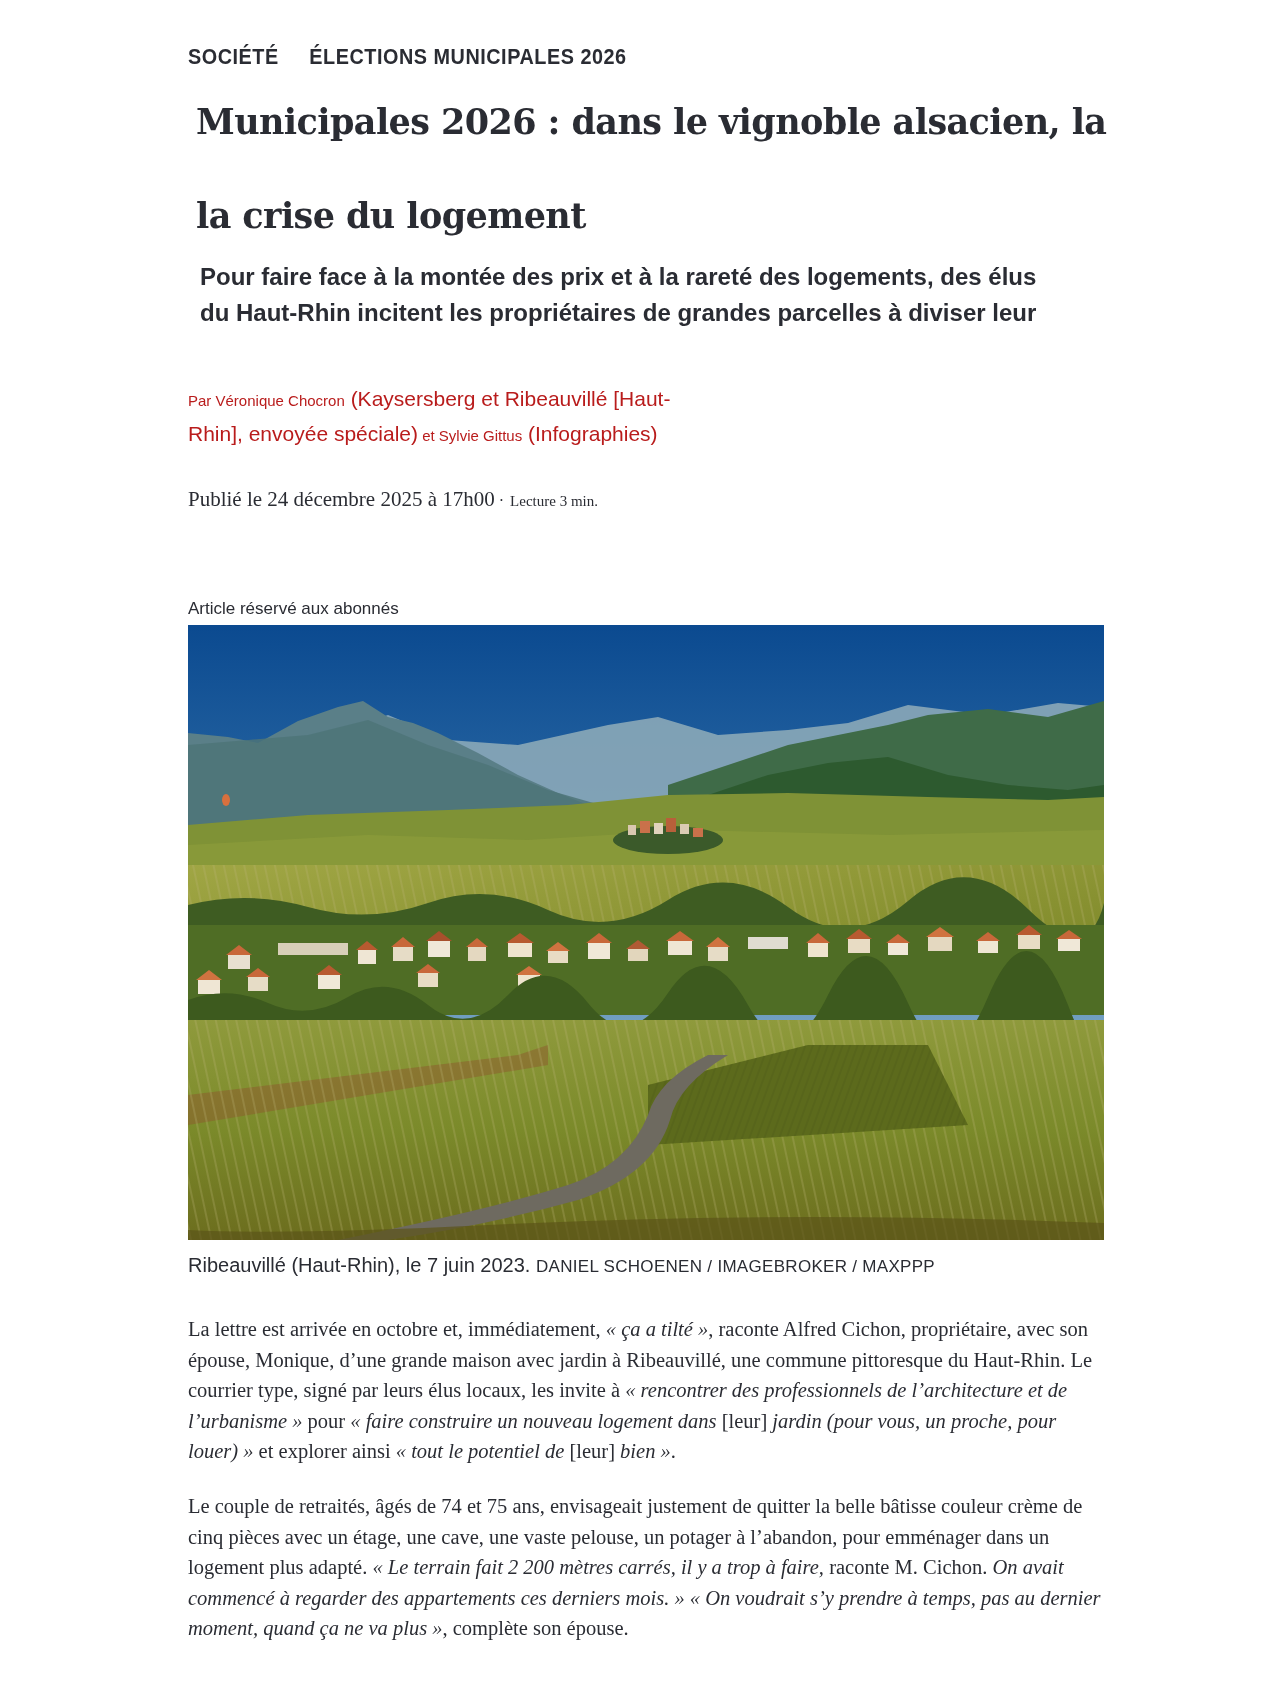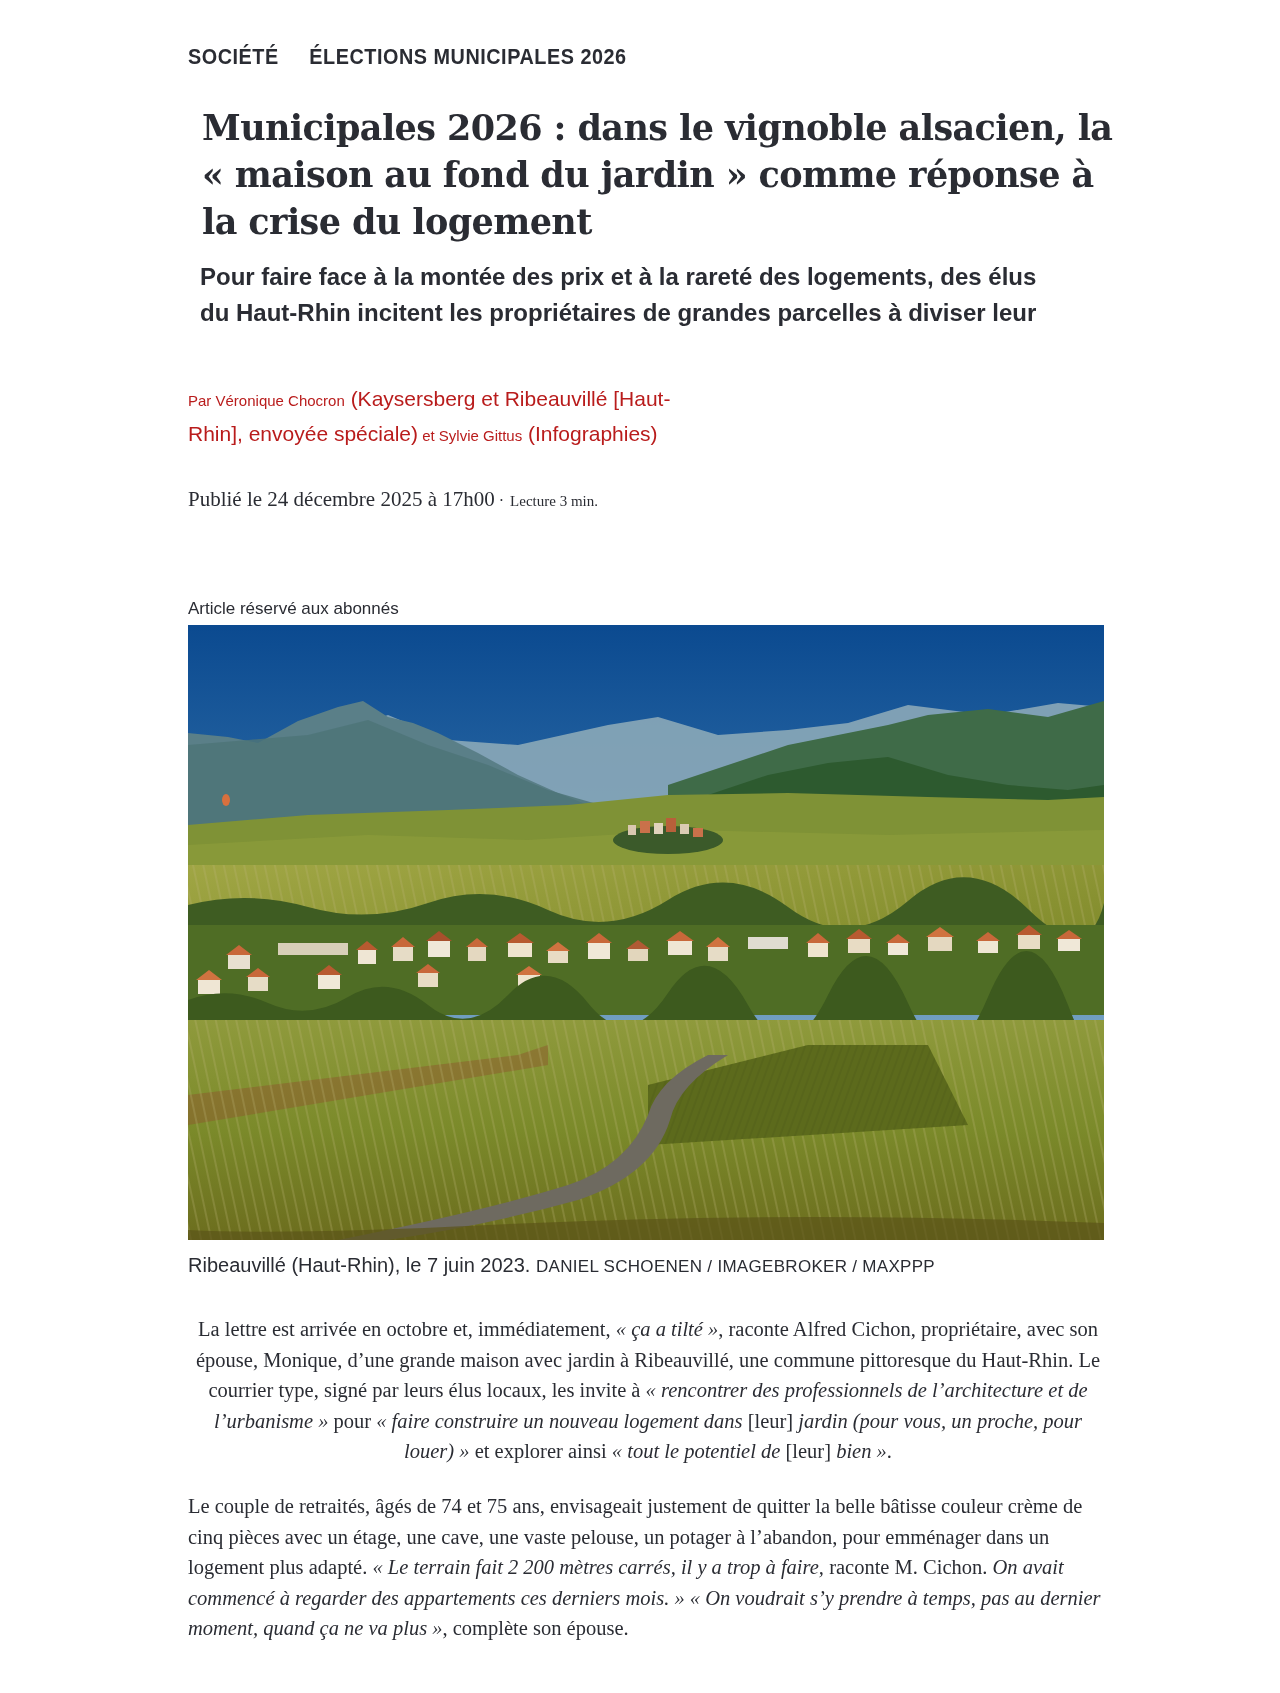--- a/index.html
+++ b/index.html
@@ -2,56 +2,56 @@
 <html><head>
   <meta charset="utf-8">
   <style>
     html, body { margin: 0; padding: 0; background: #ffffff; }
     body { width: 1280px; height: 1693px; position: relative; overflow: hidden; color: #2a2c33; }
     .col { position: absolute; left: 188px; width: 920px; }
 
     .kicker { top: 44px; display: flex; gap: 34px; font-family: "Liberation Sans", sans-serif; font-weight: bold; font-size: 22px; letter-spacing: 0.6px; color: #2a2c33; transform: scaleX(0.9); transform-origin: left; }
     .kicker span { white-space: nowrap; }
 
-    .title { top: 90px; margin: 14px; font-family: "DejaVu Serif", serif; font-weight: bold; font-size: 35px; line-height: 47px; color: #2a2c33; letter-spacing: -0.6px; }
+    .title { top: 90px; margin: 8px; font-family: "DejaVu Serif", serif; font-weight: bold; font-size: 35px; line-height: 47px; color: #2a2c33; letter-spacing: -0.6px; }
 
     .lede { top: 247px; margin: 12px; font-family: "Liberation Sans", sans-serif; font-weight: bold; font-size: 24px; line-height: 36px; color: #2a2c33; }
 
     .byline { top: 382px; width: 500px; font-family: "Liberation Sans", sans-serif; font-size: 21px; line-height: 33px; color: #b91c1c; }
     .byline .sm { font-size: 15px; }
     .byline .lg { font-size: 21px; }
 
     .pubdate { top: 484px; font-family: Liberation Serif, serif; font-size: 21px; line-height: 30px; color: #2a2c33; }
     .pubdate .sep { font-size: 16px; margin: 0 6px 0 4px; }
     .pubdate .read { font-size: 15px; }
 
     .premium { top: 599px; font-family: "Liberation Sans", sans-serif; font-size: 17px; color: #2a2c33; }
 
     .photo { position: absolute; left: 188px; top: 625px; width: 916px; height: 615px; overflow: hidden; }
     .photo svg { display: block; }
 
     .caption { top: 1254px; font-family: "Liberation Sans", sans-serif; font-size: 20px; color: #2a2c33; white-space: nowrap; }
     .caption .credit { font-size: 17px; letter-spacing: 0.3px; }
 
     .body p { margin: 0; font-family: "Liberation Serif", serif; font-size: 20.5px; line-height: 30.5px; color: #2a2c33; }
-    .p1 { top: 1314px; text-align: center; }
+    .p1 { top: 1314px; }
     .p2 { top: 1491px; }
     em { font-style: italic; }
   </style>
 </head>
 <body>
 
 <div class="col kicker">
   <span>SOCIÉTÉ</span>
   <span>ÉLECTIONS MUNICIPALES 2026</span>
 </div>
 
 <h1 class="col title">
   <span>Municipales 2026 : dans le vignoble alsacien, la</span><br>
-  <span>« maison au fond du jardin » comme réponse à</span><br>
+  <br>
   <span>la crise du logement</span>
 </h1>
 
 <p class="col lede">
   <span>Pour faire face à la montée des prix et à la rareté des logements, des élus</span><br>
   <span>du Haut-Rhin incitent les propriétaires de grandes parcelles à diviser leur</span><br>
 </p>
 
 <div class="col byline">
   <span class="sm">Par </span><span class="sm">Véronique Chocron</span> <span class="lg">(Kaysersberg et Ribeauvillé [Haut-Rhin], envoyée spéciale)</span><span class="sm"> et </span><span class="sm">Sylvie Gittus</span> <span class="lg">(Infographies)</span>

